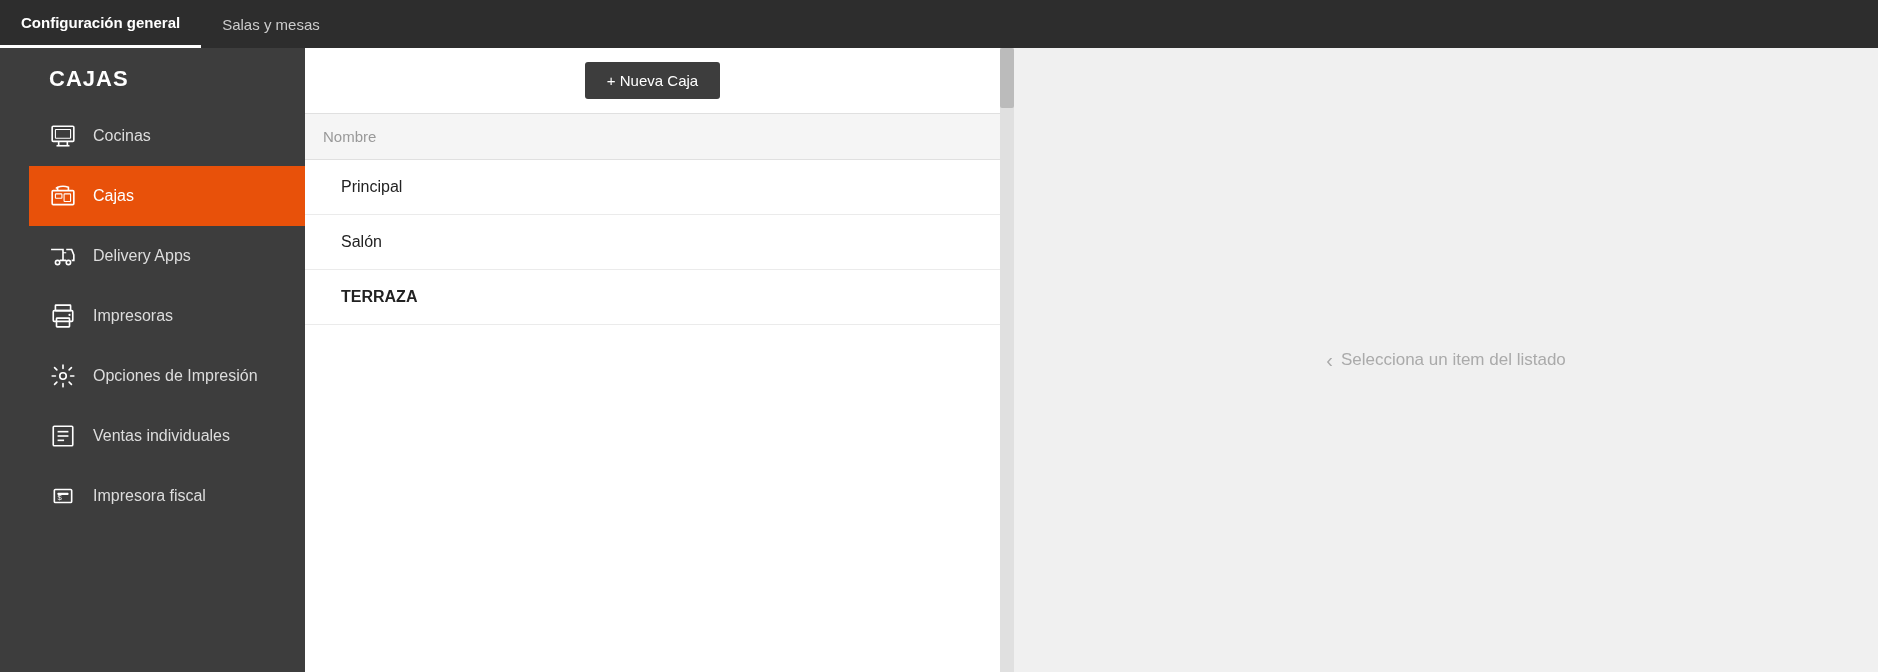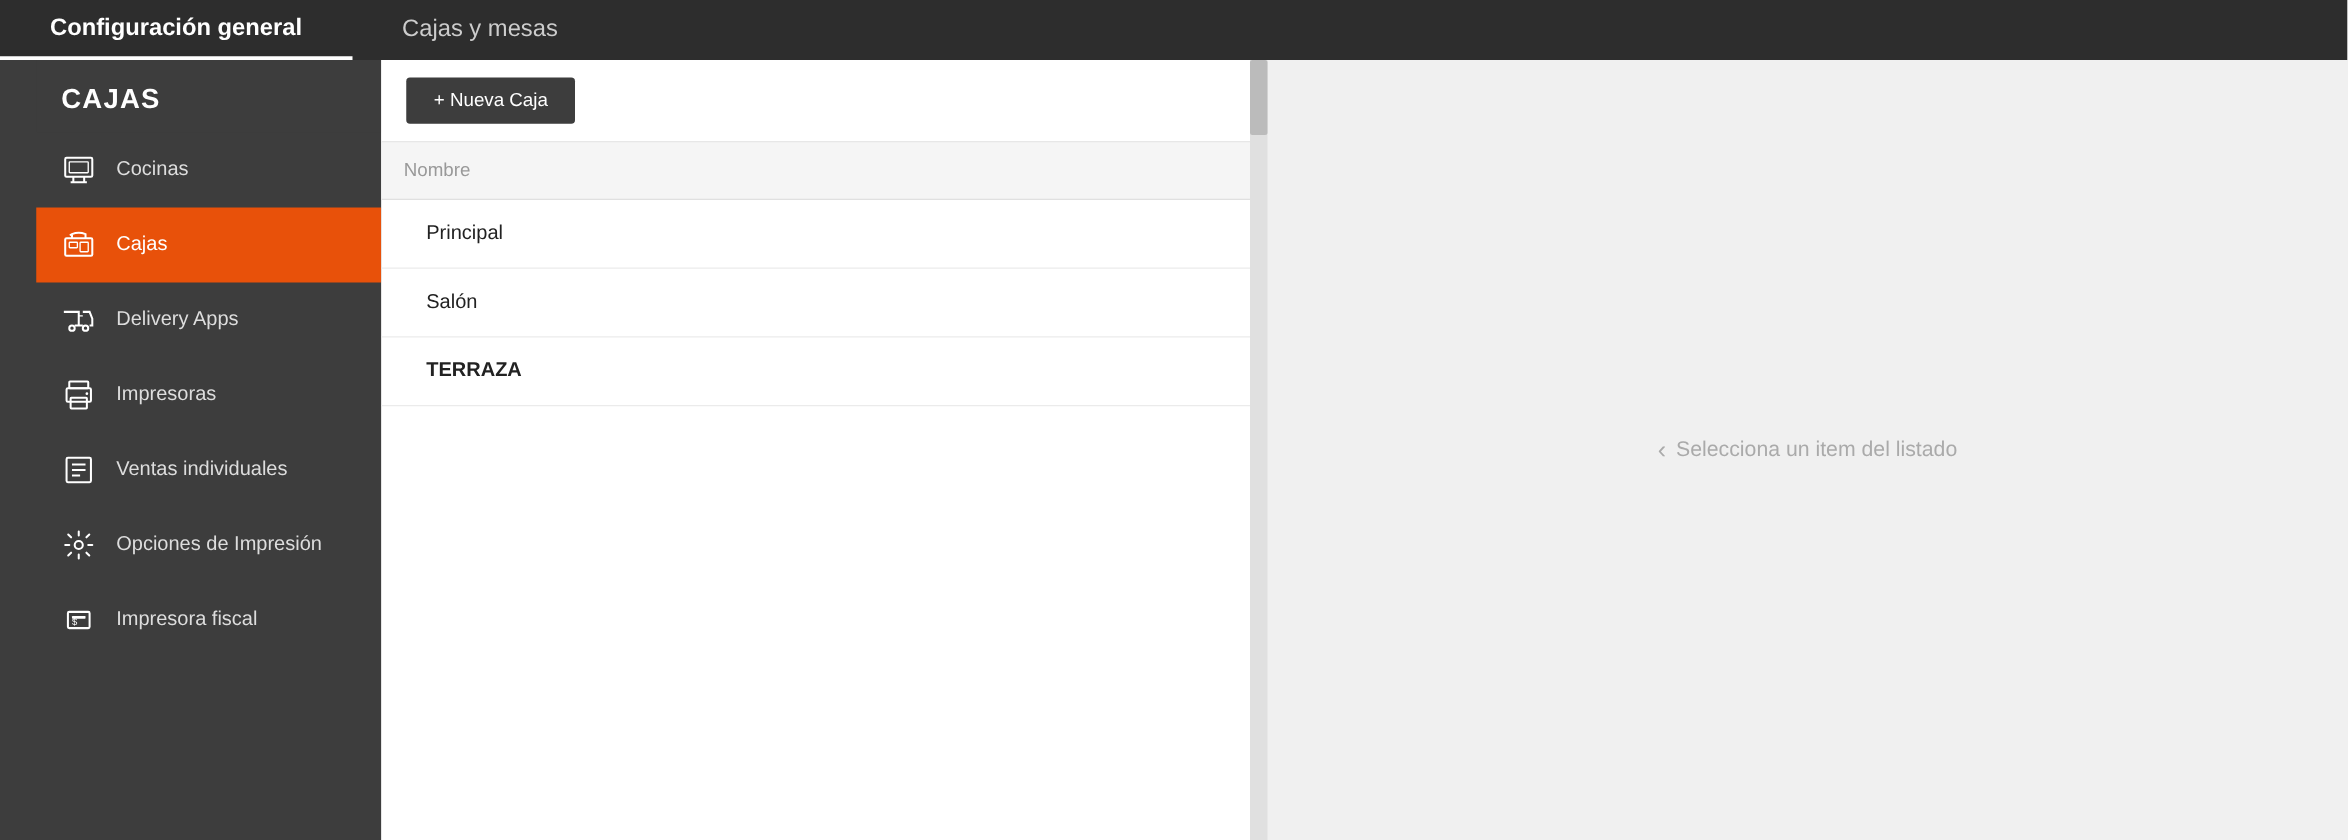--- a/index.html
+++ b/index.html
@@ -7,26 +7,26 @@
 
     
     .top-nav {
       background: #2d2d2d;
       display: flex;
       align-items: center;
       height: 48px;
       flex-shrink: 0;
     }
     .top-nav-item {
-      padding: 0 40px;
+      padding: 0 21px;
       height: 100%;
       display: flex;
       align-items: center;
       color: #ccc;
-      font-size: 19px;
+      font-size: 15px;
       cursor: pointer;
     }
     .top-nav-item.active {
       color: #fff;
       font-weight: 600;
       border-bottom: 3px solid #fff;
     }
 
     
     .main-area {
@@ -87,21 +87,21 @@
       background: #fff;
       display: flex;
       flex-direction: column;
       overflow: hidden;
       flex-shrink: 0;
     }
     .list-panel-header {
       padding: 14px 20px;
       display: flex;
       align-items: center;
-      justify-content: flex-start;
+      justify-content: center;
       background: #fff;
       border-bottom: 1px solid #e0e0e0;
       flex-shrink: 0;
     }
     .nueva-caja-btn {
       background: #3d3d3d;
       color: #fff;
       border: none;
       padding: 10px 22px;
       font-size: 15px;
@@ -171,21 +171,21 @@
     .chevron-left {
       font-size: 20px;
       color: #aaa;
     }
   </style>
 </head>
 <body>
 
 <div class="top-nav">
   <div class="top-nav-item active">Configuración general</div>
-  <div class="top-nav-item">Cajas y mesas</div>
+  <div class="top-nav-item">Salas y mesas</div>
 </div>
 
 <div class="main-area">
 
   <div class="sidebar">
     <div class="sidebar-header">CAJAS</div>
 
     <div class="sidebar-item">
       <span class="icon">
         <svg viewBox="0 0 24 24" xmlns="http://www.w3.org/2000/svg">
@@ -232,37 +232,37 @@
           <rect x="6" y="14" width="12" height="8" rx="0.5" fill="none" stroke="#fff" stroke-width="1.5"></rect>
           <circle cx="18" cy="11" r="1" fill="#fff"></circle>
         </svg>
       </span>
       <span>Impresoras</span>
     </div>
 
     <div class="sidebar-item">
       <span class="icon">
         <svg viewBox="0 0 24 24" xmlns="http://www.w3.org/2000/svg">
+          <circle cx="12" cy="12" r="3" fill="none" stroke="#fff" stroke-width="1.5"></circle>
+          <path d="M12 2v3M12 19v3M2 12h3M19 12h3M4.22 4.22l2.12 2.12M17.66 17.66l2.12 2.12M4.22 19.78l2.12-2.12M17.66 6.34l2.12-2.12" stroke="#fff" stroke-width="1.5" stroke-linecap="round"></path>
+        </svg>
+      </span>
+      <span>Opciones de Impresión</span>
+    </div>
+
+    <div class="sidebar-item">
+      <span class="icon">
+        <svg viewBox="0 0 24 24" xmlns="http://www.w3.org/2000/svg">
           <rect x="3" y="3" width="18" height="18" rx="1" fill="none" stroke="#fff" stroke-width="1.5"></rect>
           <line x1="7" y1="8" x2="17" y2="8" stroke="#fff" stroke-width="1.5"></line>
           <line x1="7" y1="12" x2="17" y2="12" stroke="#fff" stroke-width="1.5"></line>
           <line x1="7" y1="16" x2="13" y2="16" stroke="#fff" stroke-width="1.5"></line>
         </svg>
       </span>
       <span>Ventas individuales</span>
-    </div>
-
-    <div class="sidebar-item">
-      <span class="icon">
-        <svg viewBox="0 0 24 24" xmlns="http://www.w3.org/2000/svg">
-          <circle cx="12" cy="12" r="3" fill="none" stroke="#fff" stroke-width="1.5"></circle>
-          <path d="M12 2v3M12 19v3M2 12h3M19 12h3M4.22 4.22l2.12 2.12M17.66 17.66l2.12 2.12M4.22 19.78l2.12-2.12M17.66 6.34l2.12-2.12" stroke="#fff" stroke-width="1.5" stroke-linecap="round"></path>
-        </svg>
-      </span>
-      <span>Opciones de Impresión</span>
     </div>
 
     <div class="sidebar-item">
       <span class="icon">
         <svg viewBox="0 0 24 24" xmlns="http://www.w3.org/2000/svg">
           <rect x="4" y="6" width="16" height="12" rx="1" fill="none" stroke="#fff" stroke-width="1.5"></rect>
           <text x="7" y="16" font-size="7" fill="#fff" font-family="Arial">$</text>
           <rect x="7" y="9" width="10" height="2" rx="0.5" fill="#fff"></rect>
         </svg>
       </span>

